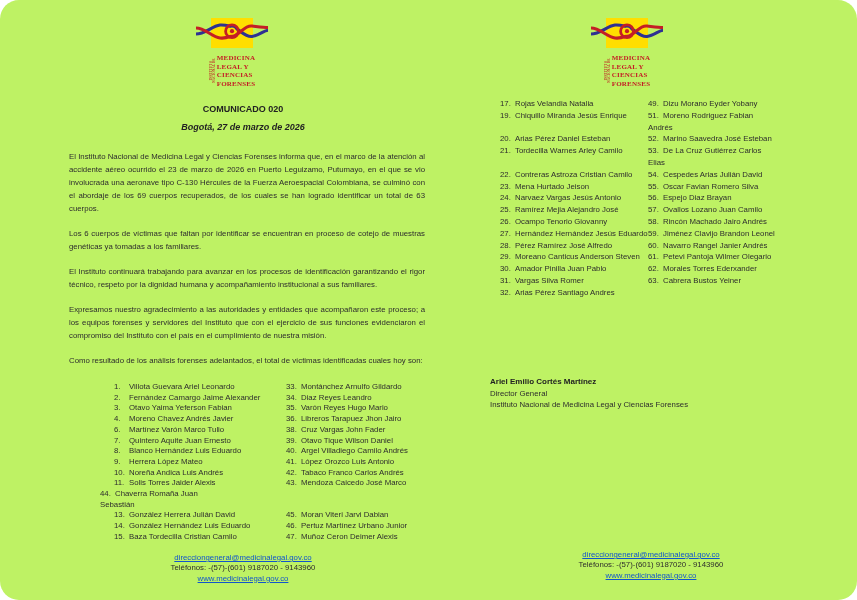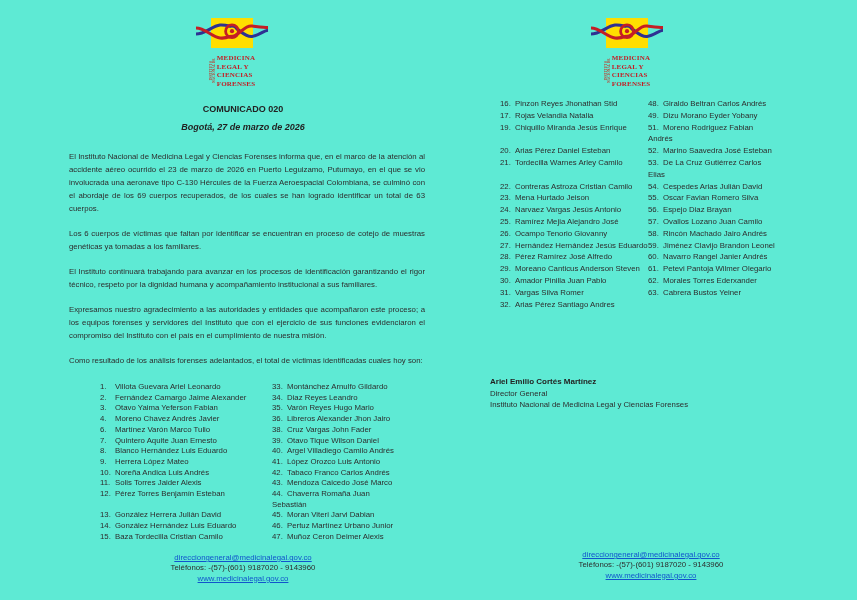--- a/index.html
+++ b/index.html
@@ -1,17 +1,17 @@
 <!DOCTYPE html>
 <html><head>
 <meta charset="utf-8">
 <style>
   html,body{margin:0;padding:0;background:#ffffff;}
-  .canvas{position:relative;width:857px;height:600px;background:#5eead4;overflow:hidden;
-          font-family:"Liberation Sans",sans-serif;color:#2d2d2d;}
+  .canvas{position:relative;width:857px;height:600px;background:#bef264;overflow:hidden;
+          font-family:"Liberation Sans",sans-serif;color:#2d2d2d;border-radius:19px;}
   .page{position:absolute;top:10px;}
   .page-left{left:65px;width:356px;height:590px;}
   .page-right{left:490px;width:322px;height:590px;}
 
   
   .logo-assembly{position:absolute;top:8px;width:78px;text-align:center;}
   .page-left .logo-assembly{left:128px;}
   .page-right .logo-assembly{left:98px;}
   .logo-textrow{display:flex;justify-content:center;align-items:flex-start;margin-top:2px;}
   .logo-vert{width:8px;height:30px;position:relative;overflow:visible;}
@@ -31,21 +31,21 @@
   
   .paras{position:absolute;top:140px;left:4px;width:356px;}
   .paras p{margin:0 0 12px 0;font-size:7.8px;line-height:13px;text-align:justify;}
 
   
   .vlist{position:absolute;font-size:7.8px;}
   .list-left{top:372px;left:35px;line-height:10.7px;}
   .list-right{top:88px;left:10px;line-height:11.8px;}
   .vrow{display:flex;}
   .vcell{white-space:pre;}
-  .list-left .c1{width:172px;}
+  .list-left .c1{width:172px;margin-left:14px;}
   .list-left .c2{width:136px;}
   .list-right .c1{width:148px;}
   .list-right .c2{width:164px;}
   .num{display:inline-block;min-width:15px;}
   .vname{white-space:pre;}
 
   
   .signature{position:absolute;top:366px;left:0;width:100%;
       font-size:7.8px;line-height:11.5px;}
   .sig-name{font-weight:bold;font-size:8px;color:#222;}
@@ -105,21 +105,21 @@
         <div class="vrow">
           <div class="vcell c1"><span class="num">2.</span><span class="vname">Fernández Camargo Jaime Alexander</span></div>
           <div class="vcell c2"><span class="num">34.</span><span class="vname">Diaz Reyes Leandro</span></div>
         </div>
         <div class="vrow">
           <div class="vcell c1"><span class="num">3.</span><span class="vname">Otavo Yaima Yeferson Fabian</span></div>
           <div class="vcell c2"><span class="num">35.</span><span class="vname">Varón Reyes Hugo Mario</span></div>
         </div>
         <div class="vrow">
           <div class="vcell c1"><span class="num">4.</span><span class="vname">Moreno Chavez Andrés Javier</span></div>
-          <div class="vcell c2"><span class="num">36.</span><span class="vname">Libreros Alexander Jhon Jairo</span></div>
+          <div class="vcell c2"><span class="num">36.</span><span class="vname">Libreros Tarapuez Jhon Jairo</span></div>
         </div>
         <div class="vrow">
           <div class="vcell c1"><span class="num">6.</span><span class="vname">Martínez Varón Marco Tulio</span></div>
           <div class="vcell c2"><span class="num">38.</span><span class="vname">Cruz Vargas John Fader</span></div>
         </div>
         <div class="vrow">
           <div class="vcell c1"><span class="num">7.</span><span class="vname">Quintero Aquite Juan Ernesto</span></div>
           <div class="vcell c2"><span class="num">39.</span><span class="vname">Otavo Tique Wilson Daniel</span></div>
         </div>
         <div class="vrow">
@@ -132,21 +132,20 @@
         </div>
         <div class="vrow">
           <div class="vcell c1"><span class="num">10.</span><span class="vname">Noreña Andica Luis Andrés</span></div>
           <div class="vcell c2"><span class="num">42.</span><span class="vname">Tabaco Franco Carlos Andrés</span></div>
         </div>
         <div class="vrow">
           <div class="vcell c1"><span class="num">11.</span><span class="vname">Solis Torres Jaider Alexis</span></div>
           <div class="vcell c2"><span class="num">43.</span><span class="vname">Mendoza Caicedo José Marco</span></div>
         </div>
         <div class="vrow">
-          <div class="vcell c1"><span class="num">12.</span><span class="vname">Pérez Torres Benjamín Esteban</span></div>
           <div class="vcell c2"><span class="num">44.</span><span class="vname">Chaverra Romaña Juan
 Sebastián</span></div>
         </div>
         <div class="vrow">
           <div class="vcell c1"><span class="num">13.</span><span class="vname">González Herrera Julián David</span></div>
           <div class="vcell c2"><span class="num">45.</span><span class="vname">Moran Viteri Jarvi Dabian</span></div>
         </div>
         <div class="vrow">
           <div class="vcell c1"><span class="num">14.</span><span class="vname">González Hernández Luis Eduardo</span></div>
           <div class="vcell c2"><span class="num">46.</span><span class="vname">Pertuz Martínez Urbano Junior</span></div>
@@ -183,24 +182,20 @@
           <div class="logo-line">MEDICINA</div>
           <div class="logo-line">LEGAL Y</div>
           <div class="logo-line">CIENCIAS</div>
           <div class="logo-line">FORENSES</div>
         </div>
       </div>
     </div>
 
     <div class="vlist list-right" id="list-right">
         <div class="vrow">
-          <div class="vcell c1"><span class="num">16.</span><span class="vname">Pinzon Reyes Jhonathan Stid</span></div>
-          <div class="vcell c2"><span class="num">48.</span><span class="vname">Giraldo Beltran Carlos Andrés</span></div>
-        </div>
-        <div class="vrow">
           <div class="vcell c1"><span class="num">17.</span><span class="vname">Rojas Velandia Natalia</span></div>
           <div class="vcell c2"><span class="num">49.</span><span class="vname">Dizu Morano Eyder Yobany</span></div>
         </div>
         <div class="vrow">
           <div class="vcell c1"><span class="num">19.</span><span class="vname">Chiquillo Miranda Jesús Enrique</span></div>
           <div class="vcell c2"><span class="num">51.</span><span class="vname">Moreno Rodriguez Fabian
 Andrés</span></div>
         </div>
         <div class="vrow">
           <div class="vcell c1"><span class="num">20.</span><span class="vname">Arias Pérez Daniel Esteban</span></div>

